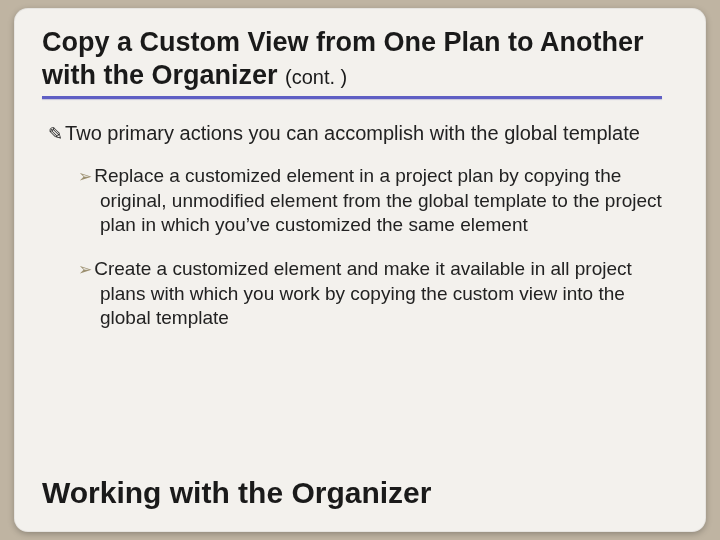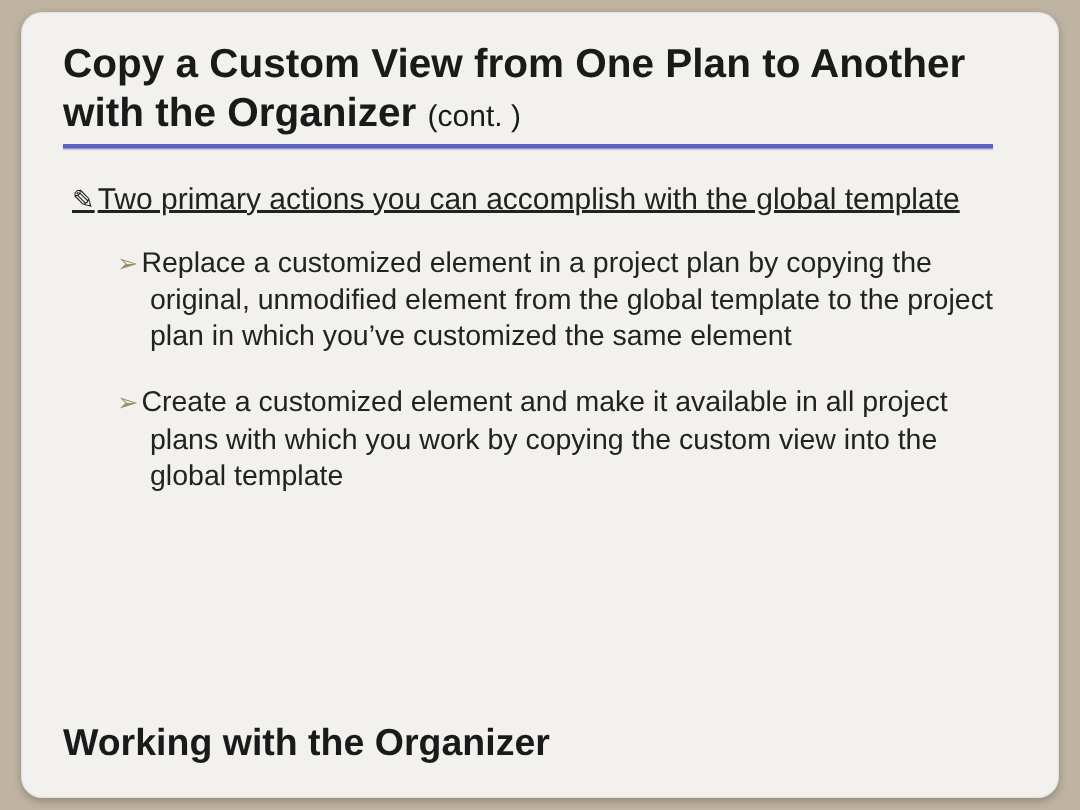--- a/index.html
+++ b/index.html
@@ -48,21 +48,20 @@
   }
   .body {
     font-size: 20px;
     line-height: 1.28;
     color: #222;
   }
   .lvl1 {
     margin: 10px 0 18px 0;
     padding-left: 28px;
     text-indent: -22px;
-    text-decoration: underline;
   }
   .lvl1 .bullet {
     font-family: "Segoe UI Symbol", "Arial Unicode MS", sans-serif;
     font-size: 18px;
     color: #222;
     padding-right: 2px;
   }
   .lvl2 {
     font-size: 19px;
     margin: 0 0 20px 0;
@@ -73,21 +72,21 @@
     font-family: "Segoe UI Symbol", "Arial Unicode MS", sans-serif;
     color: #9b8f6f;
     font-size: 17px;
     padding-right: 2px;
   }
   .footer-title {
     position: absolute;
     left: 28px;
     bottom: 22px;
     font-weight: 700;
-    font-size: 25px;
+    font-size: 30px;
     color: #1a1a1a;
   }
 </style>
 </head>
 <body>
 
 <div class="slide">
 
   <div class="title-block">
     <div class="title">

